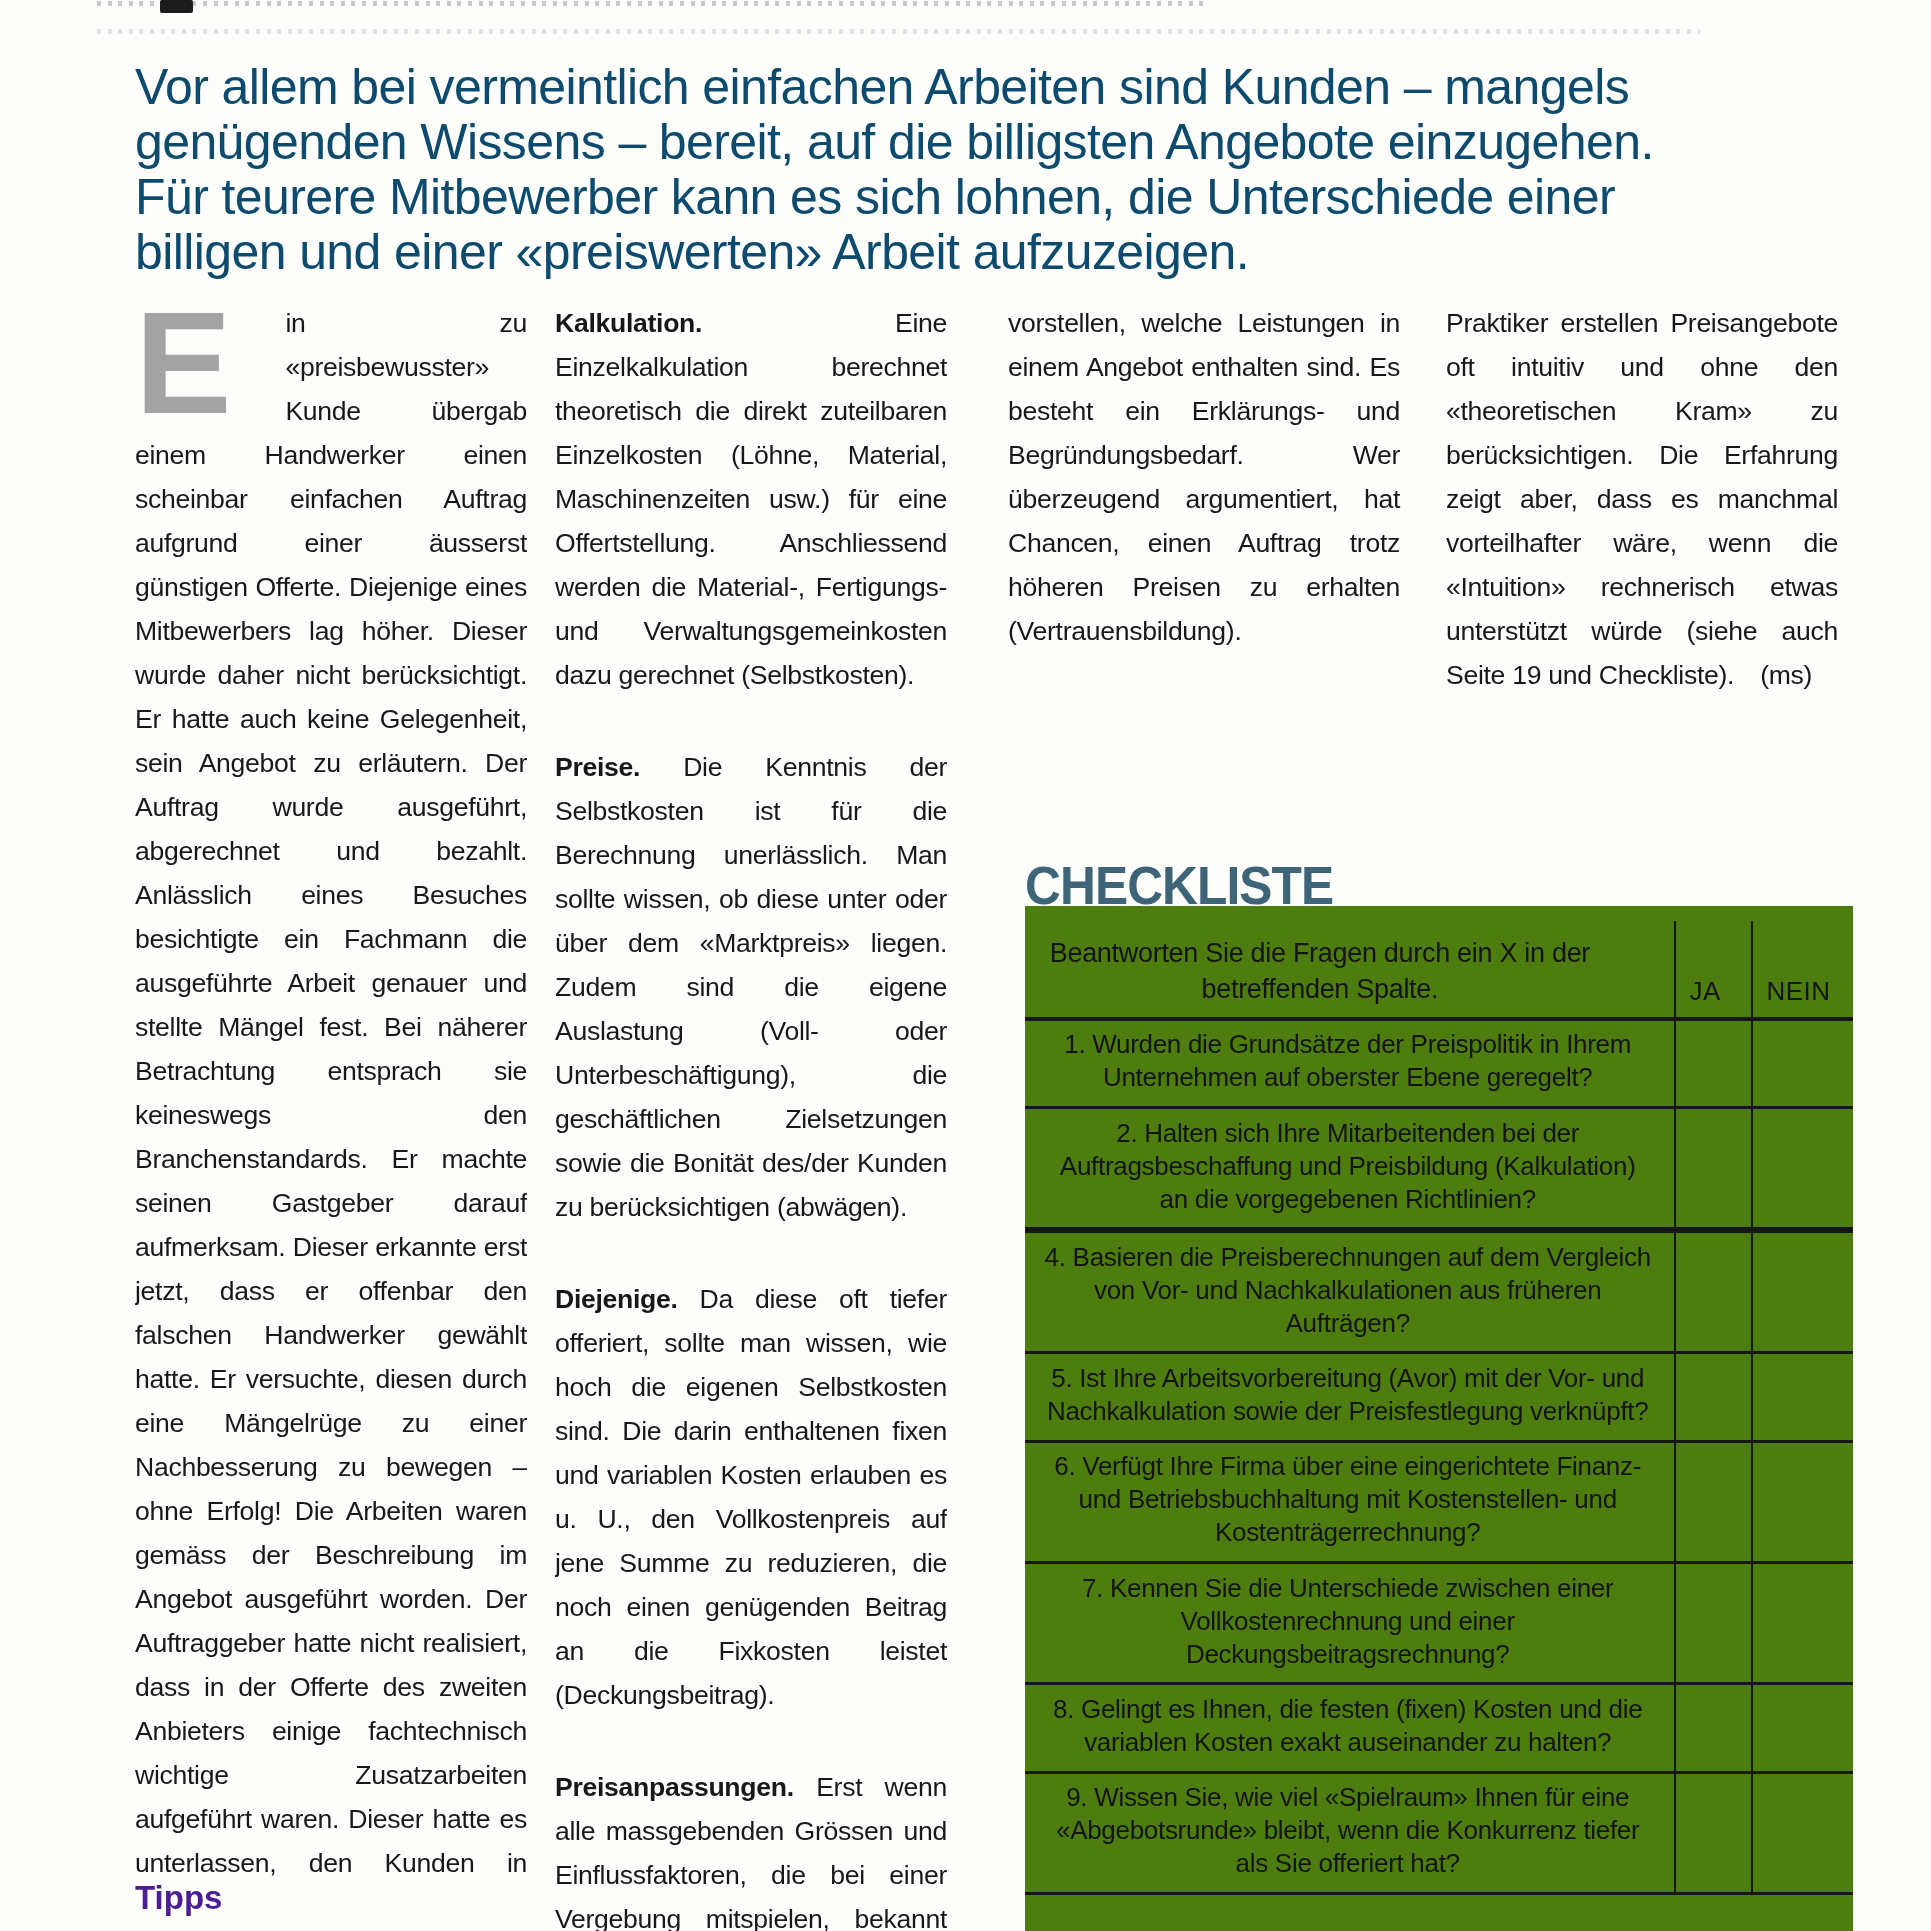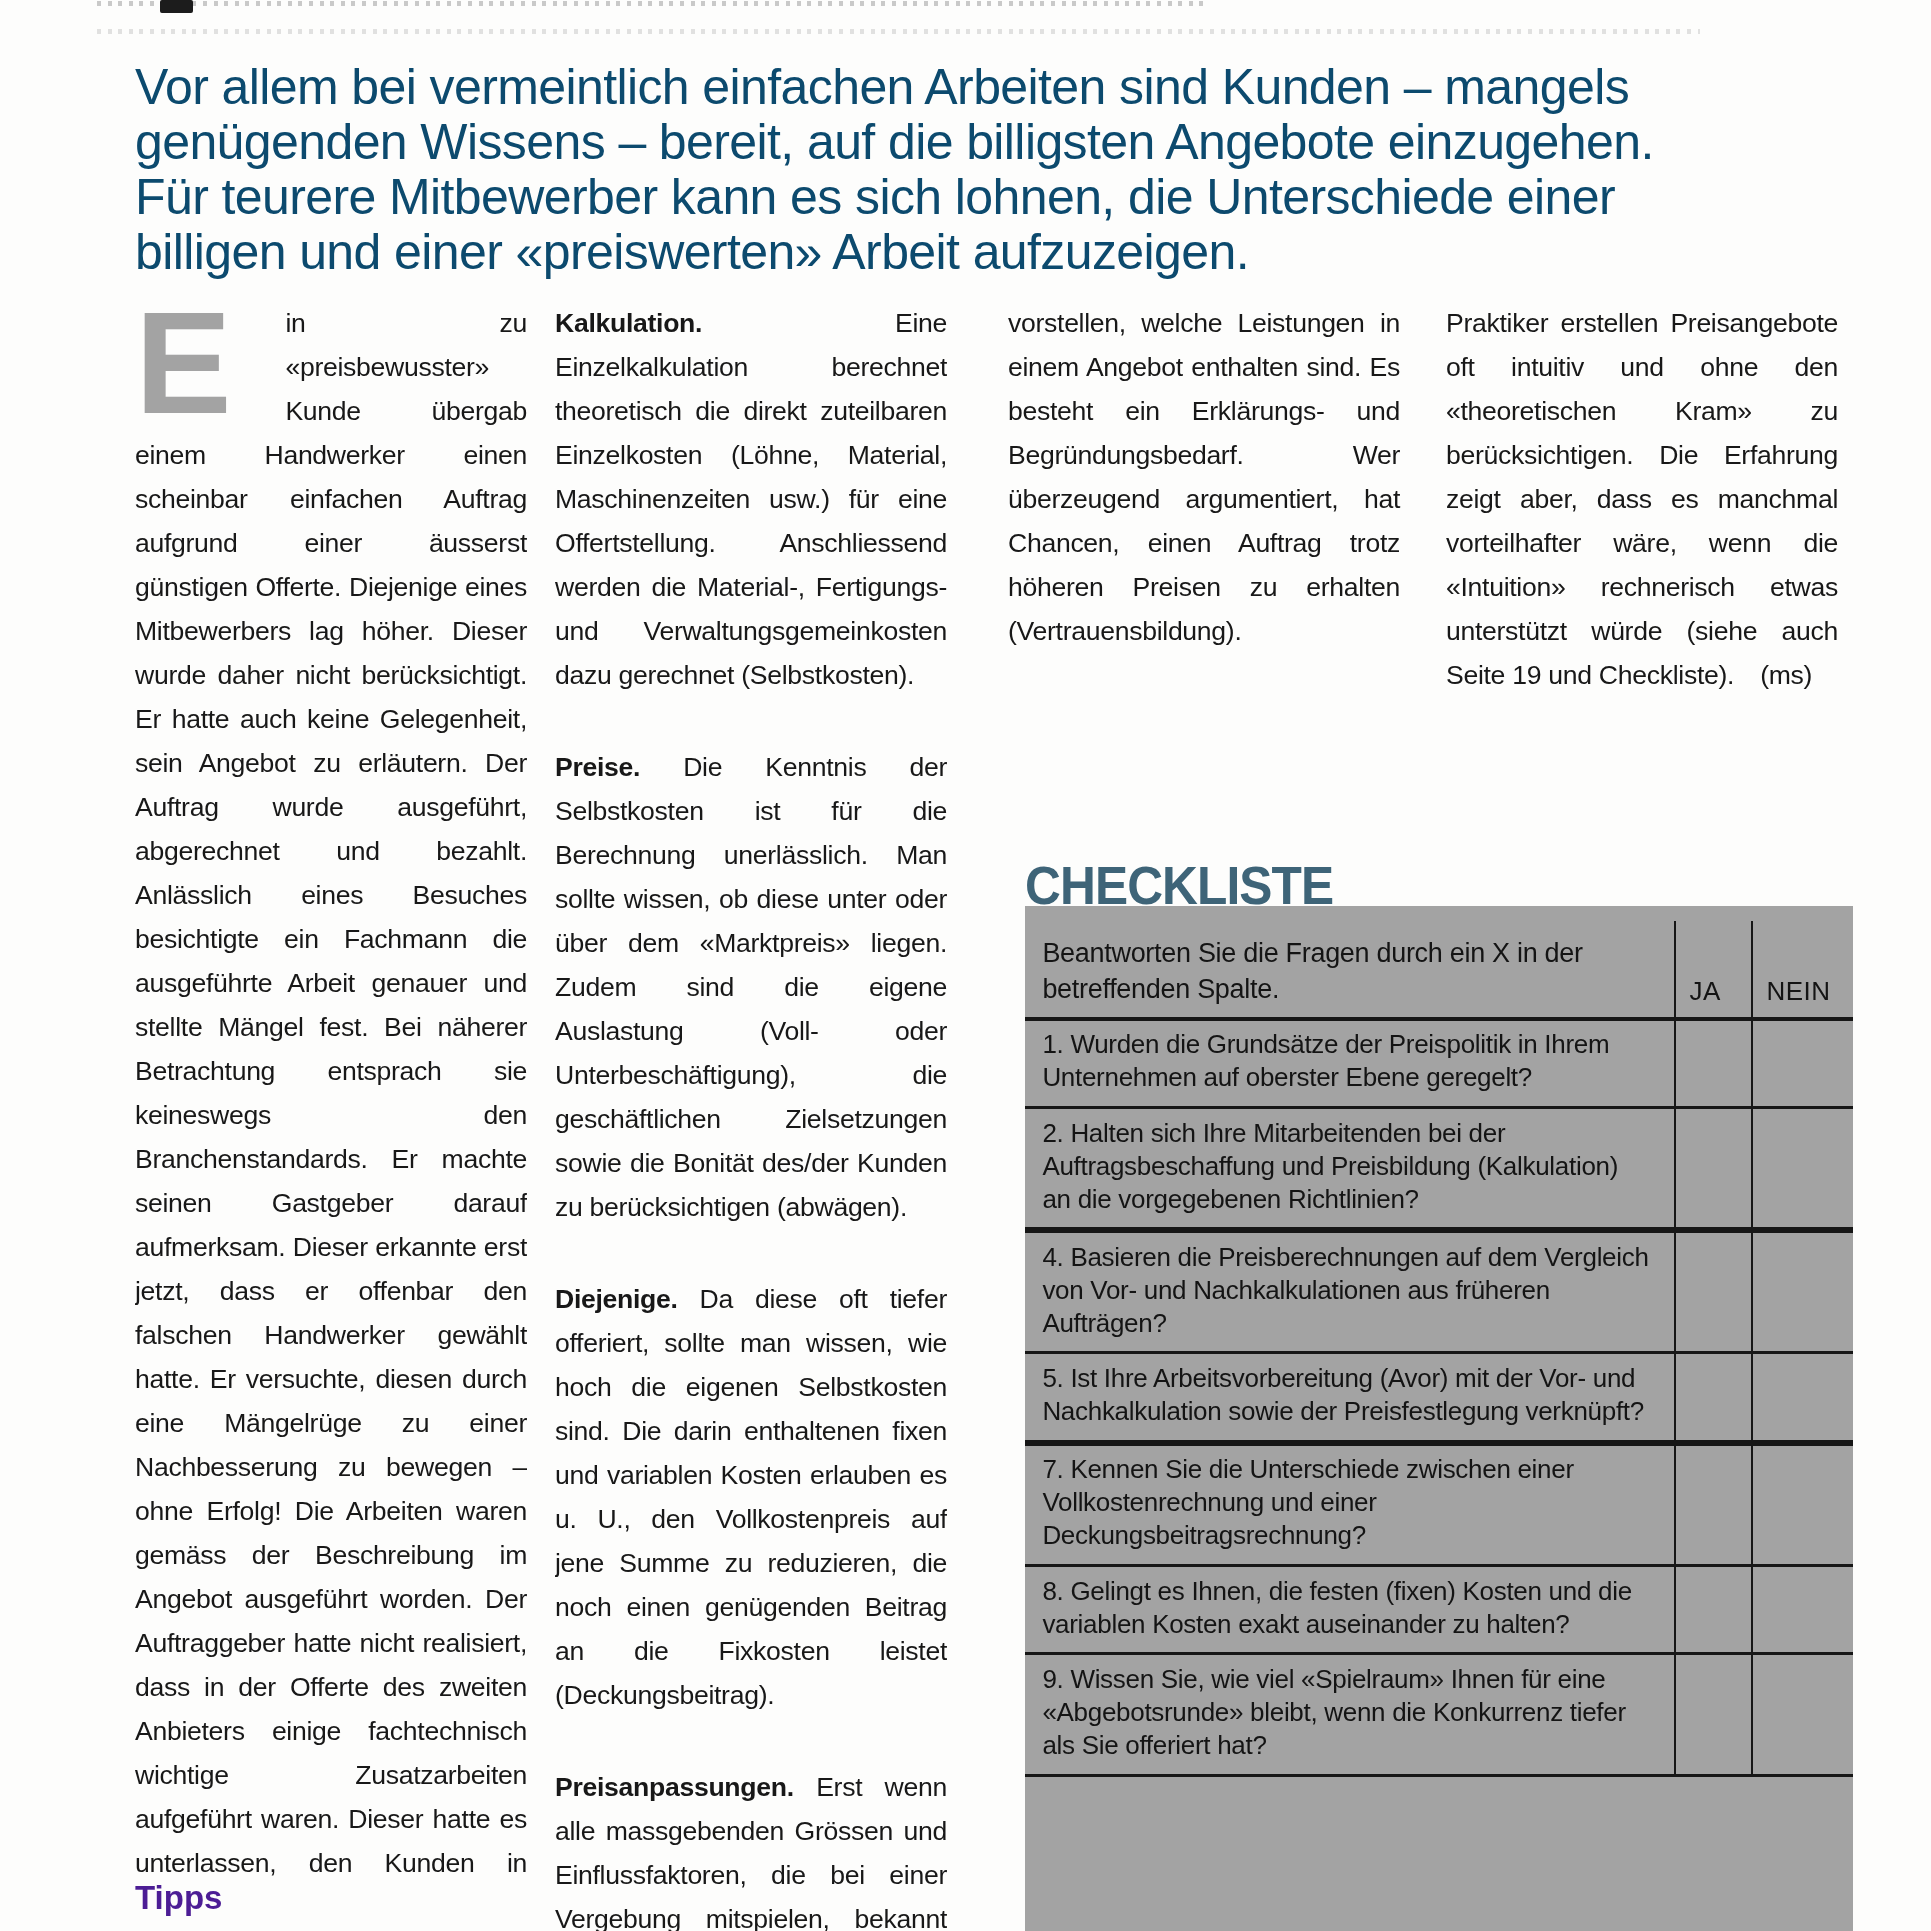--- a/index.html
+++ b/index.html
@@ -44,21 +44,21 @@
   }
 
   
   .cl-title{
     position:absolute;left:1025px;top:854px;z-index:2;
     font-size:54px;font-weight:bold;color:#3e6478;
     transform:scaleX(0.92);transform-origin:left;letter-spacing:-1px;
   }
   .cl-box{
     position:absolute;left:1025px;top:906px;width:828px;height:1025px;
-    background:#a3a3a3;overflow:hidden;color:#141414;
+    background:#4d7c0f;overflow:hidden;color:#141414;text-align:center;
   }
   .cl-grid-row{display:grid;grid-template-columns:1fr 77px 102px;}
   .cl-header{border-bottom:4.8px solid #161616;padding-top:15.4px;}
   .cl-header .intro{
     max-width:555px;padding:13.5px 0 9.7px 17.4px;
     font-size:27px;line-height:36px;letter-spacing:-0.3px;
   }
   .cl-col-label{
     display:flex;align-items:flex-end;justify-content:flex-start;
     padding:0 0 9.7px 13.5px;font-size:26px;letter-spacing:0.5px;
@@ -130,20 +130,21 @@
       <div class="q">4. Basieren die Preisberechnungen auf dem Vergleich von Vor- und Nachkalkulationen aus früheren Aufträgen?</div>
       <div class="cl-cell"></div>
       <div class="cl-cell"></div>
     </div>
     <div class="cl-grid-row cl-row">
       <div class="q">5. Ist Ihre Arbeitsvorbereitung (Avor) mit der Vor- und Nachkalkulation sowie der Preisfestlegung verknüpft?</div>
       <div class="cl-cell"></div>
       <div class="cl-cell"></div>
     </div>
     <div class="cl-grid-row cl-row">
+      <div class="q">6. Verfügt Ihre Firma über eine eingerichtete Finanz- und Betriebsbuchhaltung mit Kostenstellen- und Kostenträgerrechnung?</div>
       <div class="cl-cell"></div>
       <div class="cl-cell"></div>
     </div>
     <div class="cl-grid-row cl-row">
       <div class="q">7. Kennen Sie die Unterschiede zwischen einer Vollkostenrechnung und einer Deckungsbeitragsrechnung?</div>
       <div class="cl-cell"></div>
       <div class="cl-cell"></div>
     </div>
     <div class="cl-grid-row cl-row">
       <div class="q">8. Gelingt es Ihnen, die festen (fixen) Kosten und die variablen Kosten exakt auseinander zu halten?</div>

